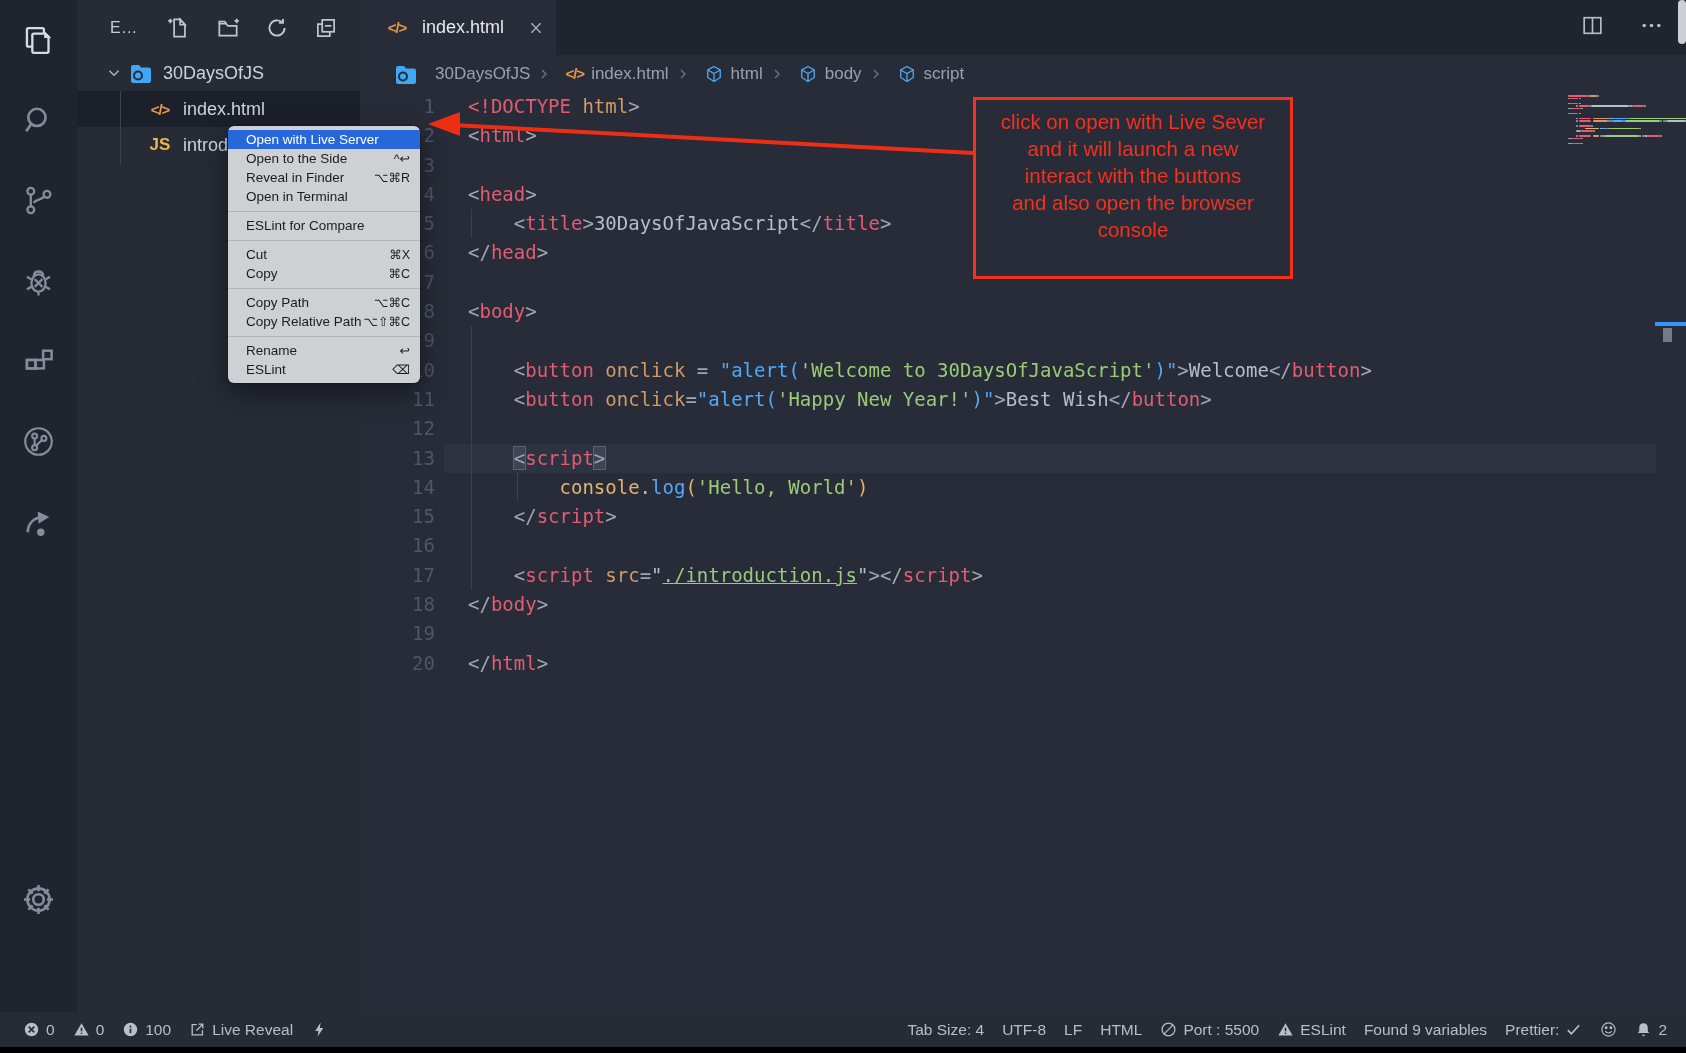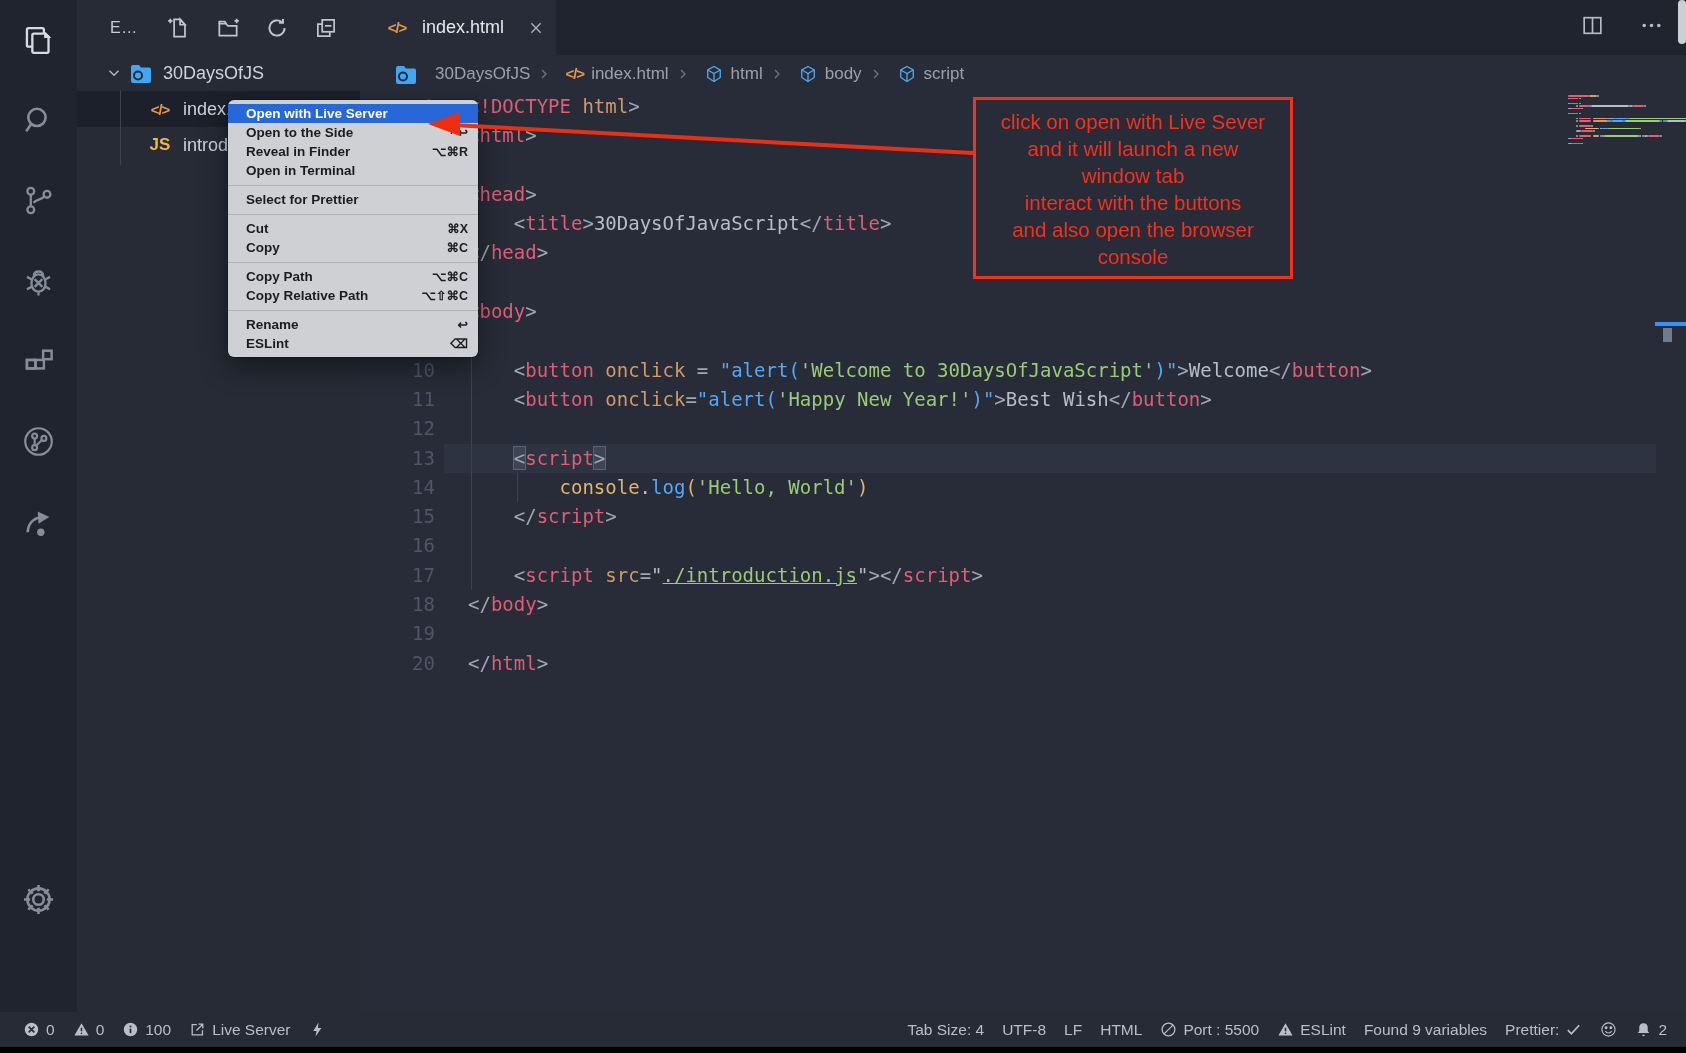--- a/index.html
+++ b/index.html
@@ -55,22 +55,22 @@
   .tk.gold{color:#e0b56d;} .tk.txt{color:#b6becc;}
   .tk.link{color:#9acb77;text-decoration:underline;}
   .tk.box{background:#3d4454;outline:1px solid #596274;}
   
   .minimap{position:absolute;left:1208px;top:95px;width:92px;height:60px;}
   .mm-bar{position:absolute;height:1.7px;border-radius:1px;}
   .ovr-blue{position:absolute;left:1295px;top:322px;width:31px;height:4px;background:#3794ff;}
   .ovr-handle{position:absolute;left:1303px;top:328px;width:9px;height:14px;background:#727b8b;}
   .top-scroll{position:absolute;left:1318px;top:0;width:8px;height:44px;background:#ccd0d4;border-radius:4px;}
   
-  .ctx{position:absolute;left:228px;top:100px;width:250px;background:#cfd0d3;border-radius:6px;
-       box-shadow:0 10px 28px rgba(0,0,0,.45), 0 0 0 1px rgba(0,0,0,.18);padding:4px 0;z-index:50;font-weight:bold;}
+  .ctx{position:absolute;left:228px;top:126px;width:192px;background:#cfd0d3;border-radius:6px;
+       box-shadow:0 10px 28px rgba(0,0,0,.45), 0 0 0 1px rgba(0,0,0,.18);padding:4px 0;z-index:50;}
   .ctx-item{height:19px;display:flex;align-items:center;justify-content:space-between;
             padding:0 10px 0 18px;font-size:13.5px;color:#1c1c1e;}
   .ctx-item .sc{color:#1c1c1e;font-size:12.5px;}
   .ctx-item.active{background:#2667d9;color:#fff;}
   .ctx-item.active .sc{color:#fff;}
   .ctx-sep{height:1px;background:#b4b4b7;margin:4.5px 0;}
   
   .annotation{position:absolute;left:973px;top:97px;width:320px;height:182px;border:3px solid #f5301b;
               color:#f5301b;font-size:20.5px;line-height:27px;text-align:center;
               display:flex;flex-direction:column;justify-content:flex-start;padding-top:8px;box-sizing:border-box;z-index:55;}
@@ -400,21 +400,21 @@
       <div class="ctx-item">
         <span>Reveal in Finder</span>
         <span class="sc">⌥⌘R</span>
       </div>
       <div class="ctx-item">
         <span>Open in Terminal</span>
         <span class="sc"></span>
       </div>
       <div class="ctx-sep"></div>
       <div class="ctx-item">
-        <span>Select for Prettier</span>
+        <span>ESLint for Compare</span>
         <span class="sc"></span>
       </div>
       <div class="ctx-sep"></div>
       <div class="ctx-item">
         <span>Cut</span>
         <span class="sc">⌘X</span>
       </div>
       <div class="ctx-item">
         <span>Copy</span>
         <span class="sc">⌘C</span>
@@ -435,21 +435,20 @@
       </div>
       <div class="ctx-item">
         <span>ESLint</span>
         <span class="sc">⌫</span>
       </div>
     </div>
 
   <div class="annotation" id="annot">
       <div>click on open with Live Sever</div>
       <div>and it will launch a new</div>
-      <div>window tab</div>
       <div>interact with the buttons</div>
       <div>and also open the browser</div>
       <div>console</div>
     </div>
 
   <svg class="arrow-svg" viewBox="0 0 1686 1053">
     <line x1="973" y1="153" x2="452" y2="125" stroke="#ee2e12" stroke-width="4"></line>
     <polygon points="428,124 460,112 460,136" fill="#ee2e12"></polygon>
   </svg>
 
@@ -484,21 +483,21 @@
           </span>
           <span>100</span>
         </span>
         <span class="sb-item">
           <span>
             <svg viewBox="0 0 24 24" fill="none" stroke="currentColor" stroke-width="1.8">
               <path d="M11 5H4.5v14.5H19V13"></path>
               <path d="M10.5 13.5L19.5 4.5M13.5 4.5h6v6"></path>
             </svg>
           </span>
-          <span>Live Server</span>
+          <span>Live Reveal</span>
         </span>
         <span class="sb-item">
           <span>
             <svg viewBox="0 0 24 24" fill="currentColor">
               <path d="M13.5 2L6 14h4.6L9.4 22l8-12h-4.8z"></path>
             </svg>
           </span>
         </span>
       </div>
     <div class="sb-group sb-right" id="sbR">

